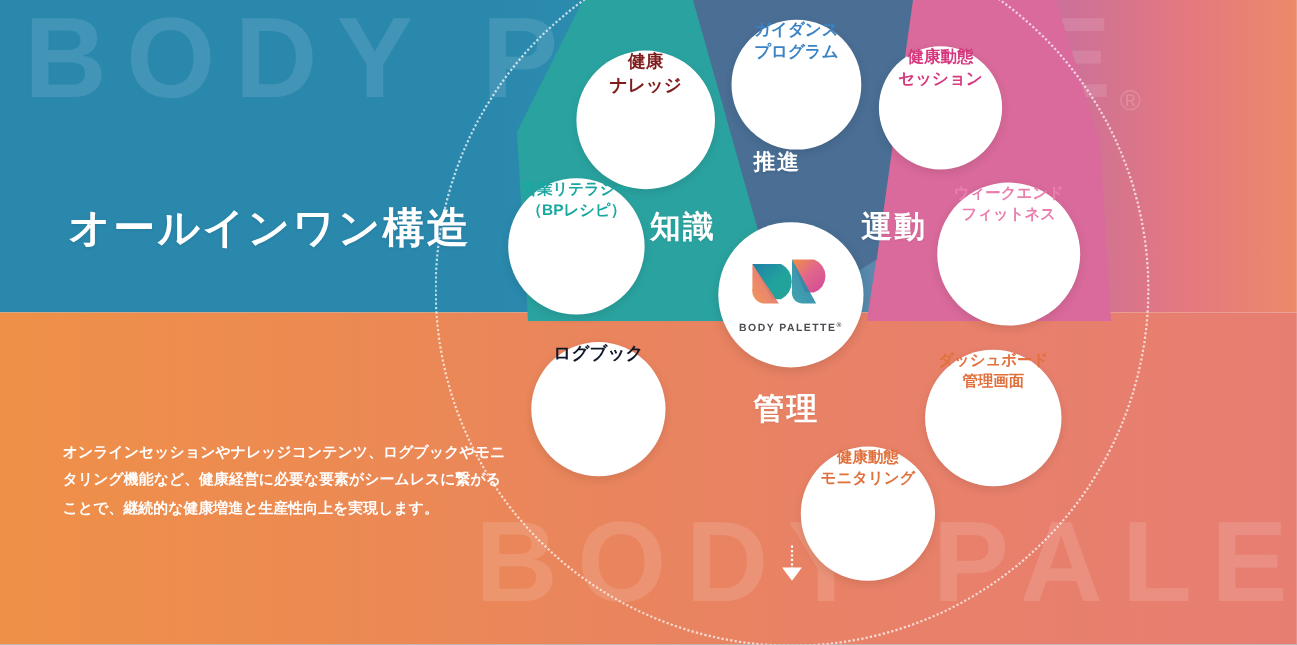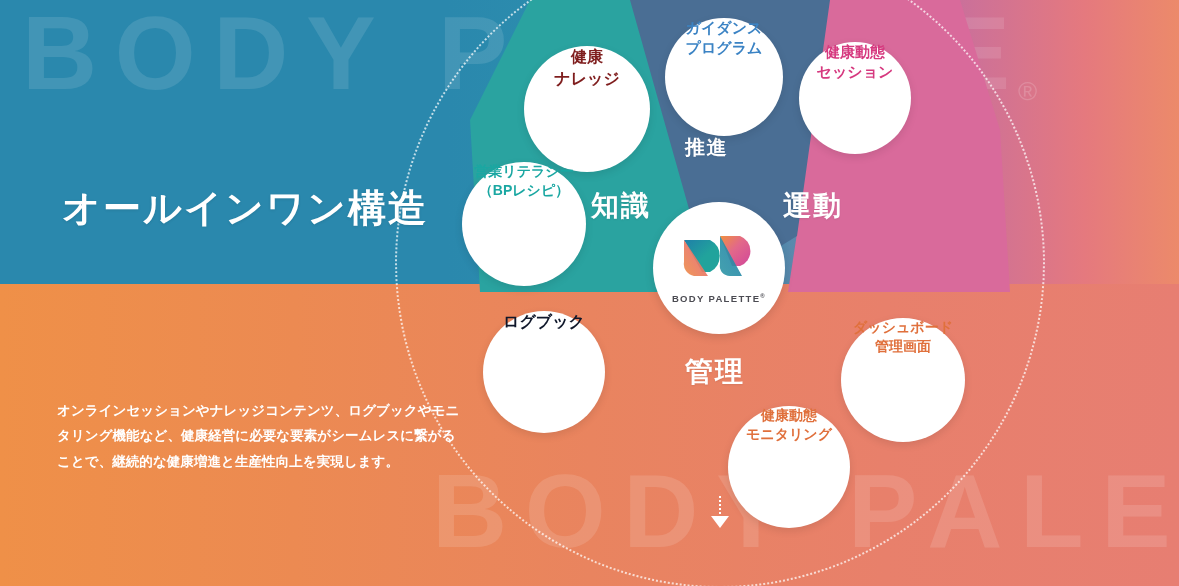--- a/index.html
+++ b/index.html
@@ -154,20 +154,26 @@
     </div>
   </div>
 
   <div class="node n-eigyo">
     <div>
       <span>営業リテラシー</span>
       <span>（BPレシピ）</span>
     </div>
   </div>
 
+  <div class="node n-weekend">
+    <div>
+      <span>ウィークエンド</span>
+      <span>フィットネス</span>
+    </div>
+  </div>
 
   <div class="node n-logbook">
     <div>
       <span>ログブック</span>
     </div>
   </div>
 
   <div class="node n-dashboard">
     <div>
       <span>ダッシュボード</span>

